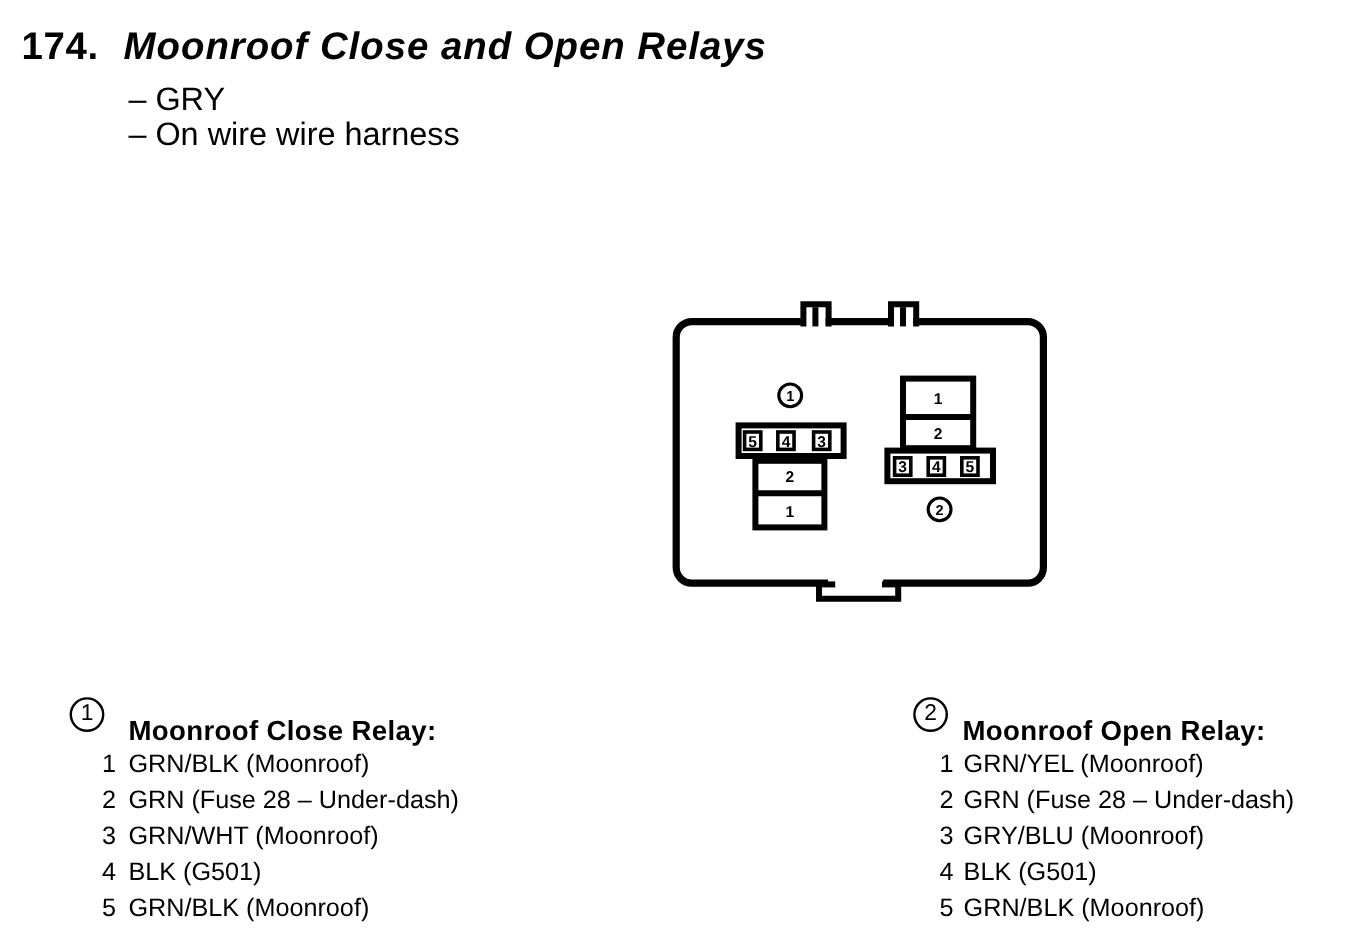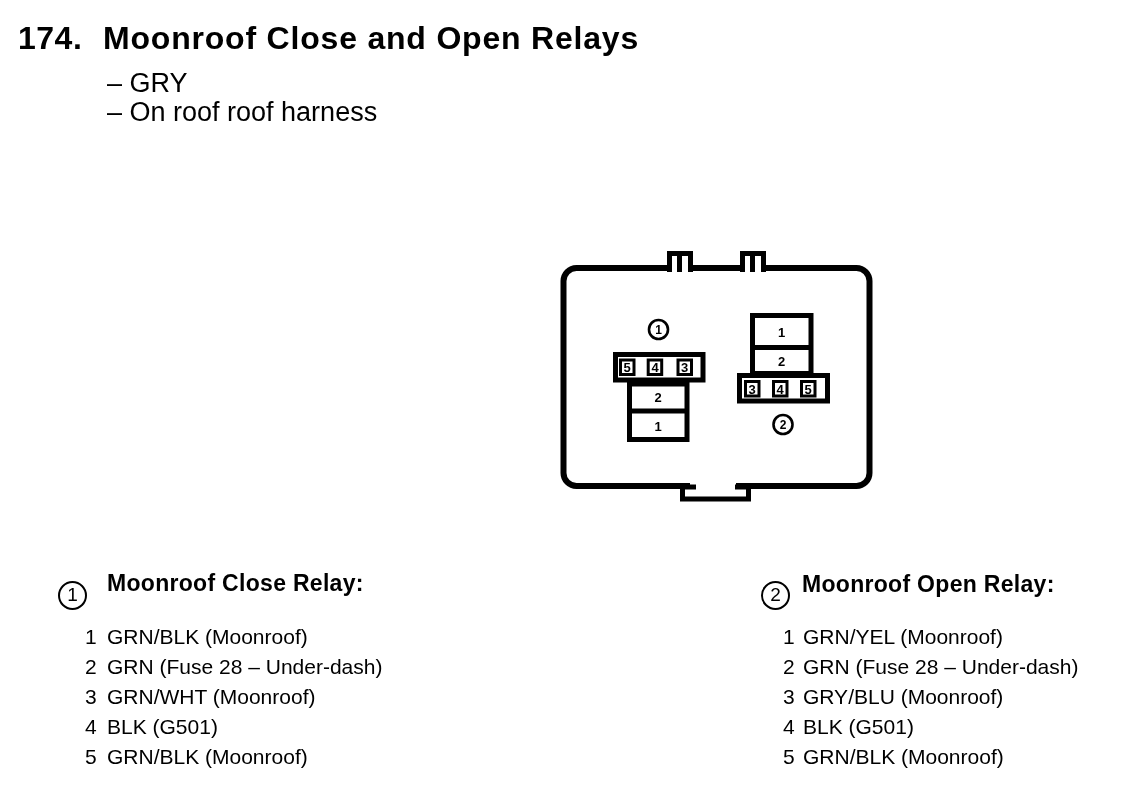--- a/index.html
+++ b/index.html
@@ -14,20 +14,21 @@
 
   
   .section-number {
     position: absolute; left: 18px; top: 20px;
     font-size: 32px; font-weight: bold; letter-spacing: 0.5px;
   }
   .page-title {
     position: absolute; left: 103px; top: 20px; margin: 0;
     font-size: 32px; font-weight: bold; letter-spacing: 0.8px;
     white-space: nowrap;
+    font-style: italic;
   }
 
   
   .notes {
     position: absolute; left: 107px; top: 69px;
     list-style: none; margin: 0; padding: 0;
     font-size: 27px; line-height: 29px; white-space: nowrap;
   }
 
   
@@ -62,21 +63,21 @@
 </head>
 <body>
 
 <div class="page">
 
   <div class="section-number">174.</div>
   <h1 class="page-title">Moonroof Close and Open Relays</h1>
 
   <ul class="notes">
     <li>– GRY</li>
-    <li>– On roof roof harness</li>
+    <li>– On wire wire harness</li>
   </ul>
 
   <svg class="diagram-svg" width="360" height="285" viewBox="540 240 360 285" xmlns="http://www.w3.org/2000/svg">
 
     <rect x="563.5" y="268" width="306" height="218" rx="13" fill="none" stroke="#000" stroke-width="6"></rect>
 
     <g>
       <rect x="670" y="262" width="18" height="12" fill="#fff"></rect>
       <path d="M 669.5 272 L 669.5 253.5 L 690.5 253.5 L 690.5 272" fill="none" stroke="#000" stroke-width="5"></path>
       <line x1="679.5" y1="256" x2="679.5" y2="272" stroke="#000" stroke-width="5"></line>
@@ -129,21 +130,21 @@
       <text class="pn" x="780.2" y="393.7">4</text>
       <text class="pn" x="808.2" y="393.7">5</text>
 
       <circle cx="783" cy="424.5" r="9.5" fill="none" stroke="#000" stroke-width="2.6"></circle>
       <text class="badge-num" x="783" y="429">2</text>
     </g>
   </svg>
 
   <section>
     <div class="ref-badge" style="left: 58px; top: 581px; position: absolute;">1</div>
-    <h2 class="legend-title" style="left: 107px; top: 570px; position: absolute;">Moonroof Close Relay:</h2>
+    <h2 class="legend-title" style="left: 107px; top: 596px; position: absolute;">Moonroof Close Relay:</h2>
     <div class="pin-list left-cols" style="left: 85px; top: 622px; position: absolute;">
       <div class="pin-row">
         <span>1</span>
         <span>GRN/BLK (Moonroof)</span>
       </div>
       <div class="pin-row">
         <span>2</span>
         <span>GRN (Fuse 28 – Under-dash)</span>
       </div>
       <div class="pin-row">
@@ -156,21 +157,21 @@
       </div>
       <div class="pin-row">
         <span>5</span>
         <span>GRN/BLK (Moonroof)</span>
       </div>
     </div>
   </section>
 
   <section>
     <div class="ref-badge" style="left: 761px; top: 581px; position: absolute;">2</div>
-    <h2 class="legend-title" style="left: 802px; top: 571px; position: absolute;">Moonroof Open Relay:</h2>
+    <h2 class="legend-title" style="left: 802px; top: 596px; position: absolute;">Moonroof Open Relay:</h2>
     <div class="pin-list right-cols" style="left: 783px; top: 622px; position: absolute;">
       <div class="pin-row">
         <span>1</span>
         <span>GRN/YEL (Moonroof)</span>
       </div>
       <div class="pin-row">
         <span>2</span>
         <span>GRN (Fuse 28 – Under-dash)</span>
       </div>
       <div class="pin-row">

